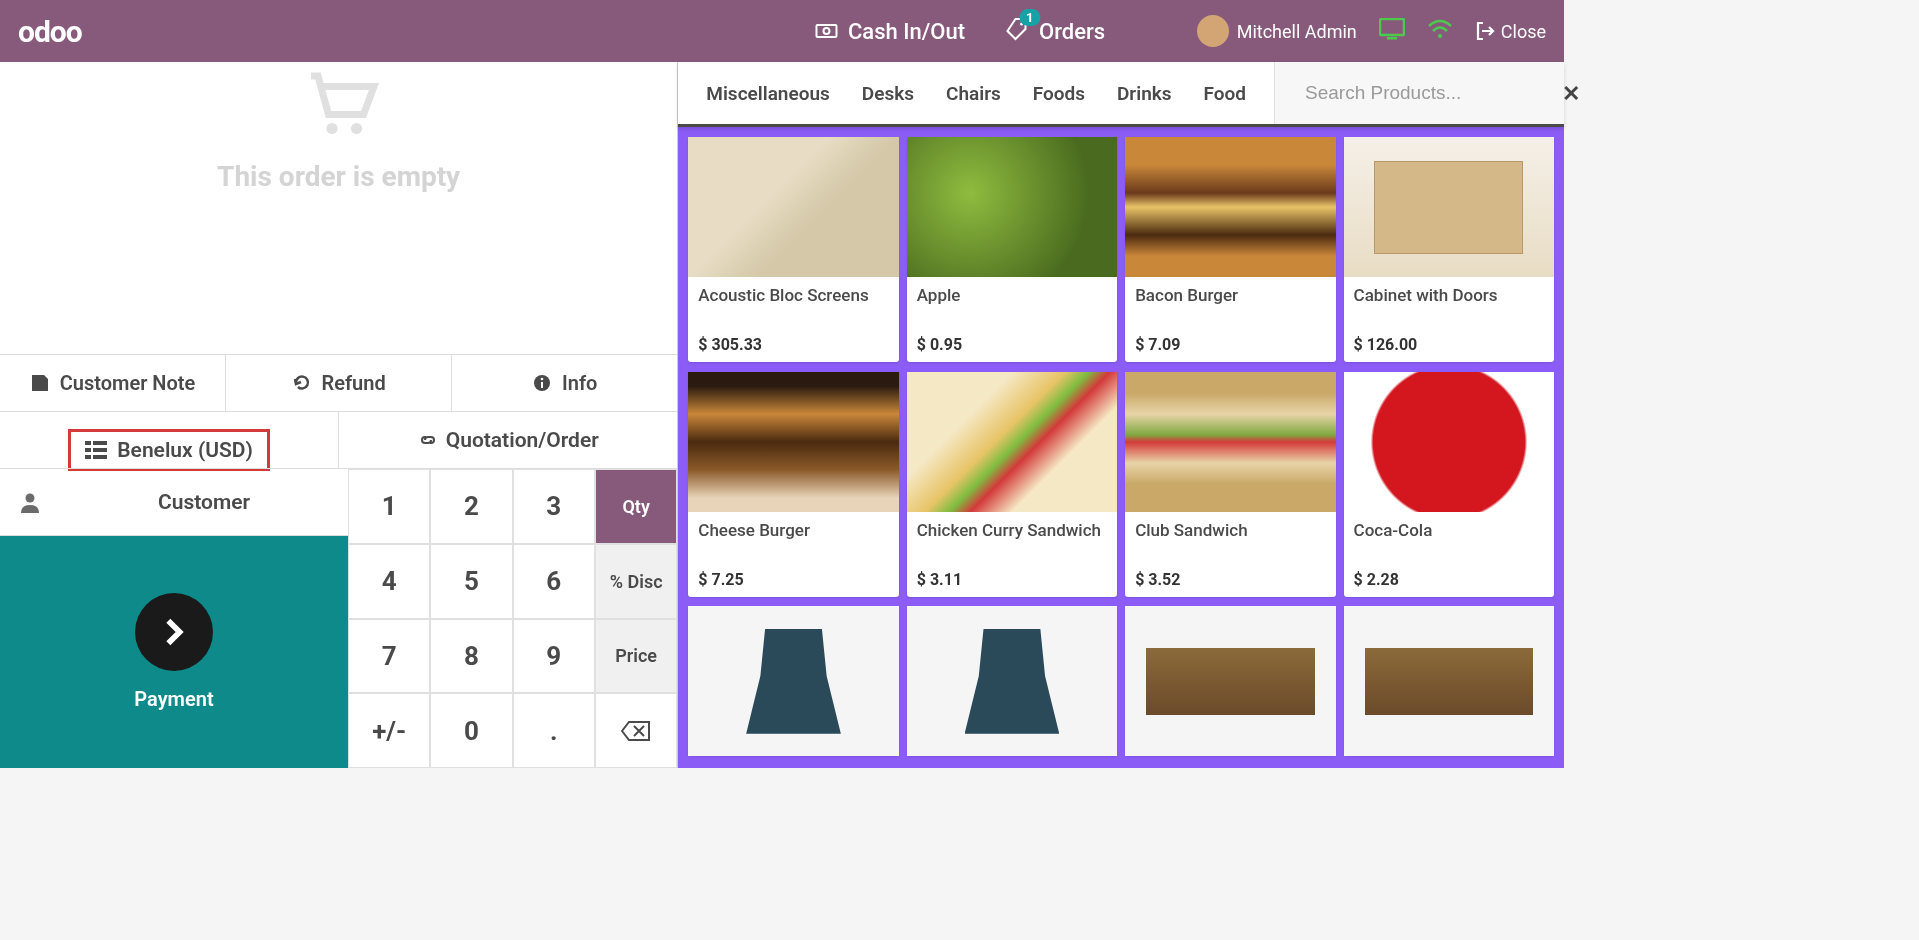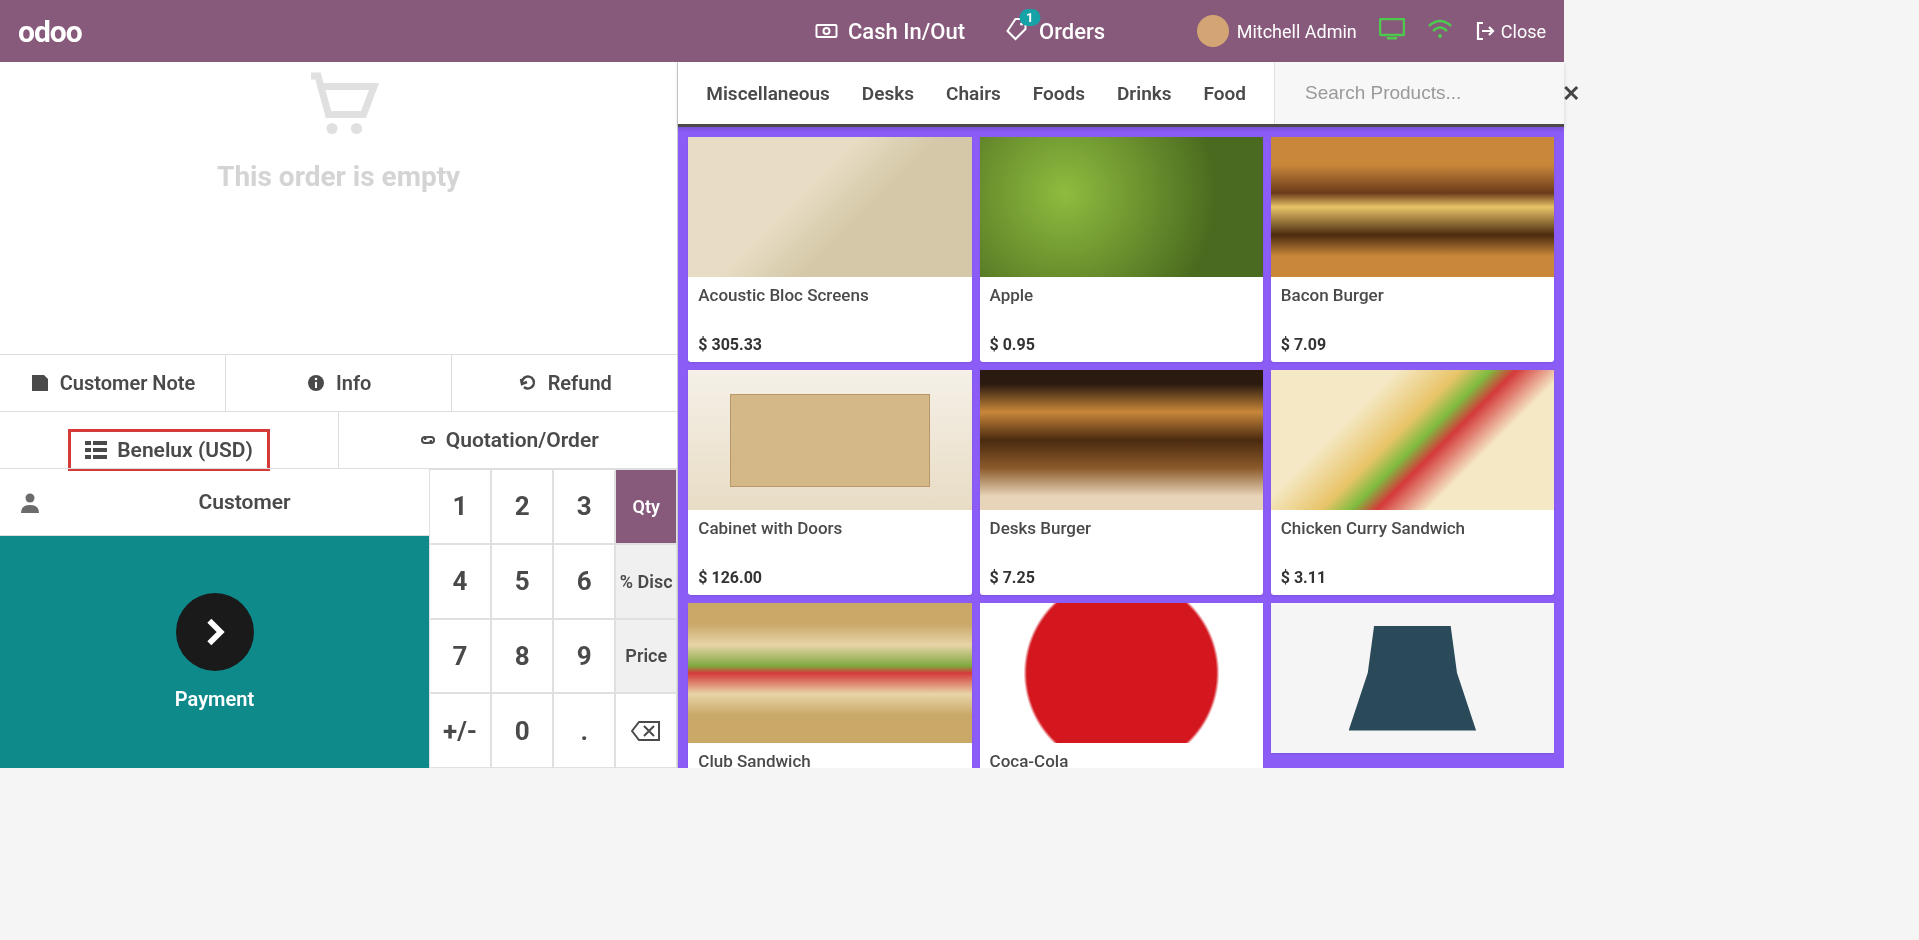--- a/index.html
+++ b/index.html
@@ -168,21 +168,21 @@
   gap: 10px;
   margin-top: 20px;
 }
 
 .pad-area {
   display: flex;
   border-top: 1px solid #ddd;
   height: 300px;
 }
 .left-col {
-  width: 429px;
+  width: 348px;
   display: flex;
   flex-direction: column;
 }
 .customer-row {
   height: 67px;
   display: flex;
   align-items: center;
   border-bottom: 1px solid #ddd;
 }
 .customer-icon-cell {
@@ -294,21 +294,21 @@
   outline: none;
 }
 .search-input::placeholder { color: #9a9a9a; }
 .clear-search { font-size: 22px; font-weight: 700; color: #444; cursor: pointer; }
 
 .product-grid {
   flex: 1;
   overflow-y: auto;
   padding: 10px;
   display: grid;
-  grid-template-columns: repeat(3, 1fr);
+  grid-template-columns: repeat(4, 1fr);
   gap: 8px;
 }
 .product-card {
   background: #fff;
   border-radius: 3px;
   display: flex;
   flex-direction: column;
   height: 225px;
   cursor: pointer;
   box-shadow: 0 1px 2px rgba(0,0,0,0.1);
@@ -429,32 +429,32 @@
       <div class="action-row">
         <div class="action-btn">
           <svg width="20" height="20" viewBox="0 0 20 20">
               <rect x="2" y="2" width="16" height="16" fill="#4a4a4a"></rect>
               <path d="M14 2 L18 6 L18 2 Z" fill="#fff"></path>
             </svg>
           <span>Customer Note</span>
         </div>
         <div class="action-btn">
           <svg width="20" height="20" viewBox="0 0 20 20">
+              <path d="M4 10 A6 6 0 1 1 6 14" fill="none" stroke="#4a4a4a" stroke-width="2.5"></path>
+              <path d="M3 6 L4 11 L9 9" fill="none" stroke="#4a4a4a" stroke-width="2.5"></path>
+            </svg>
+          <span>Refund</span>
+        </div>
+        <div class="action-btn">
+          <svg width="20" height="20" viewBox="0 0 20 20">
               <circle cx="10" cy="10" r="8" fill="#4a4a4a"></circle>
               <circle cx="10" cy="6" r="1.3" fill="#fff"></circle>
               <rect x="9" y="9" width="2" height="6" fill="#fff"></rect>
             </svg>
           <span>Info</span>
-        </div>
-        <div class="action-btn">
-          <svg width="20" height="20" viewBox="0 0 20 20">
-              <path d="M4 10 A6 6 0 1 1 6 14" fill="none" stroke="#4a4a4a" stroke-width="2.5"></path>
-              <path d="M3 6 L4 11 L9 9" fill="none" stroke="#4a4a4a" stroke-width="2.5"></path>
-            </svg>
-          <span>Refund</span>
         </div>
       </div>
 
       <div class="action-row2">
         <div class="pricelist-btn">
           <div class="highlight-box">
             <svg width="22" height="18" viewBox="0 0 22 18">
                 <rect x="0" y="0" width="6" height="4" fill="#4a4a4a"></rect>
                 <rect x="8" y="0" width="14" height="4" fill="#4a4a4a"></rect>
                 <rect x="0" y="7" width="6" height="4" fill="#4a4a4a"></rect>
@@ -576,21 +576,21 @@
               <div class="product-name">Cabinet with Doors</div>
               <div class="product-price">$ 126.00</div>
             </div>
         </div>
 
         <div class="product-card">
           <div class="product-img">
               <div class="thumb thumb-cheese"></div>
             </div>
           <div class="product-info">
-              <div class="product-name">Desks Burger</div>
+              <div class="product-name">Cheese Burger</div>
               <div class="product-price">$ 7.25</div>
             </div>
         </div>
         <div class="product-card">
           <div class="product-img">
               <div class="thumb thumb-sandwich"></div>
             </div>
           <div class="product-info">
               <div class="product-name">Chicken Curry Sandwich</div>
               <div class="product-price">$ 3.11</div>

